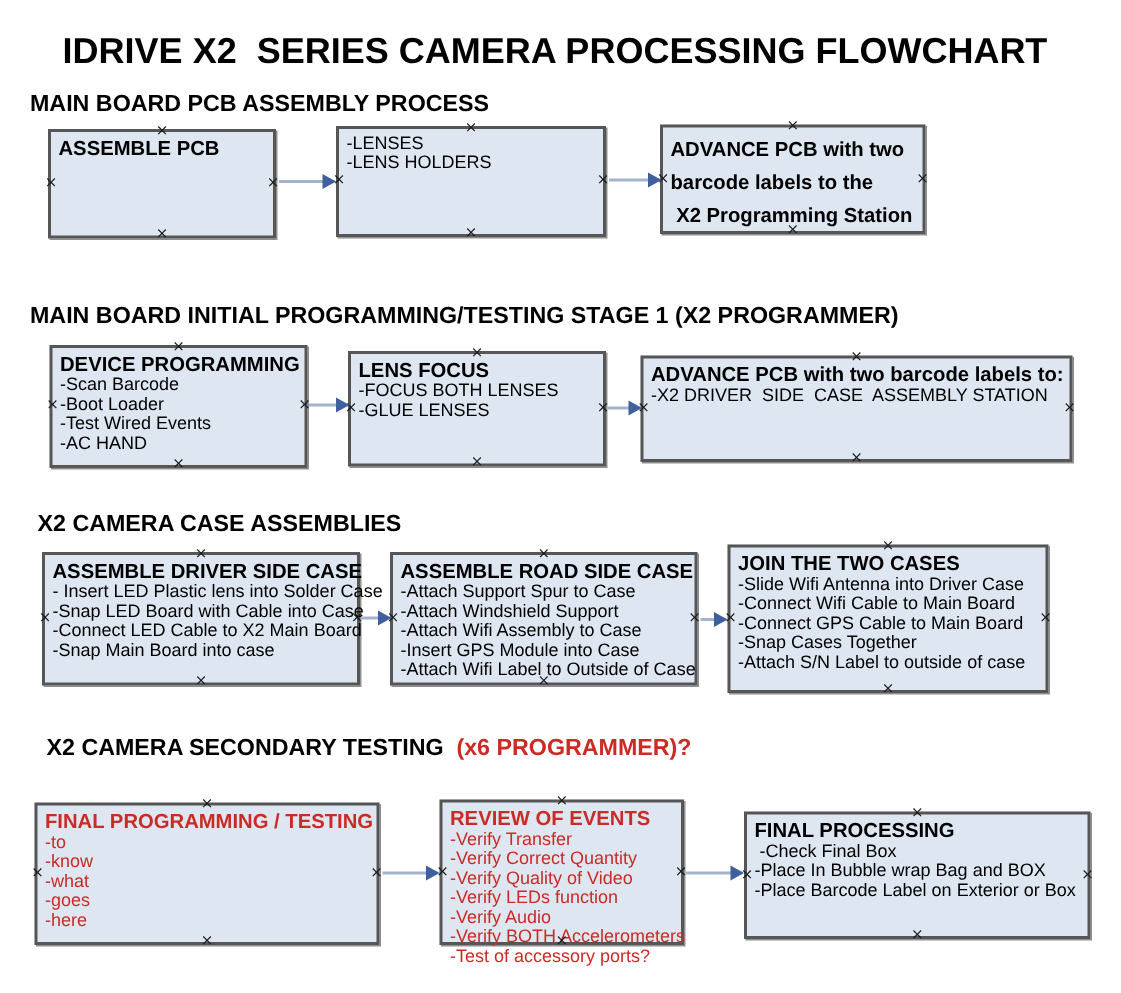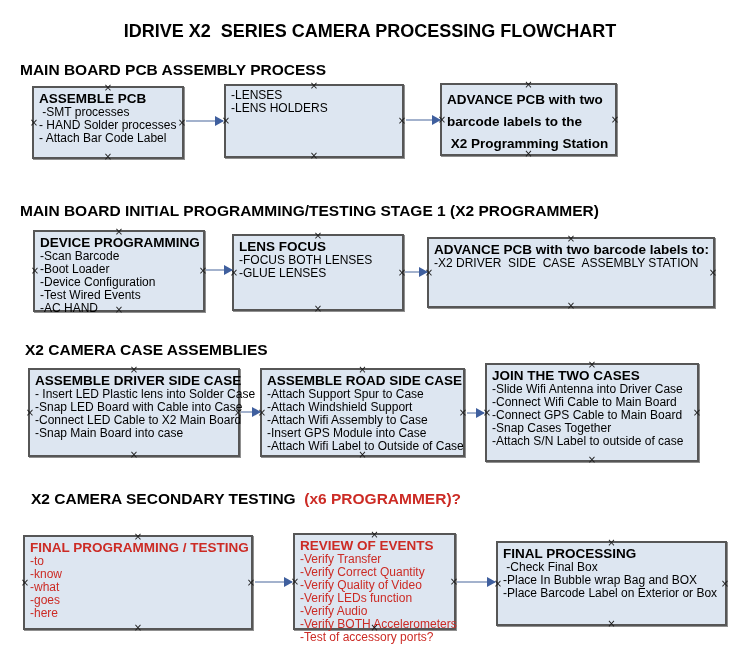--- a/index.html
+++ b/index.html
@@ -2,21 +2,21 @@
 <html style="--box-fill: #dde6f1; --box-border: #565656; --red: #cc2b25; --arrow-line: #a3b2cd; --arrow-head: #3f5f9e; --marker: #1a1a1a;"><head>
 <meta charset="utf-8">
 <style>
   html,body{margin:0;padding:0;background:#fff;}
   .canvas{
     position:relative;width:747px;height:662px;background:#fff;
     font-family:"Liberation Sans",sans-serif;color:#000;overflow:hidden;
   }
   .main-title{
     position:absolute;top:21px;left:0;width:740px;text-align:center;
-    font-size:18px;font-weight:bold;white-space:pre;
+    font-size:24px;font-weight:bold;white-space:pre;
   }
   .sec-h{position:absolute;font-size:15.5px;font-weight:bold;white-space:pre;}
   .sec-h .suffix{color:var(--red);}
   .box{
     position:absolute;box-sizing:border-box;
     background:var(--box-fill);
     border:2px solid var(--box-border);
     box-shadow:1px 1px 0 #909090;
     padding:3px 5px 0 5px;
   }
@@ -40,25 +40,20 @@
 <body>
 
 <div class="canvas">
 
   <div class="main-title">IDRIVE X2  SERIES CAMERA PROCESSING FLOWCHART</div>
 
   <div class="sec-h" style="left:20px;top:61px"><span>MAIN BOARD PCB ASSEMBLY PROCESS</span></div>
 
   <div class="box" style="left:32px;top:86px;width:152px;height:73px">
     <div class="bt">ASSEMBLE PCB</div>
-    <div class="bi">
-        <div class="line"> -SMT processes</div>
-        <div class="line">- HAND Solder processes</div>
-        <div class="line">- Attach Bar Code Label</div>
-      </div>
   <span class="cp" style="left: 50%; top: 0%;">×</span>
       <span class="cp" style="left: 50%; top: 100%;">×</span>
       <span class="cp" style="left: 0%; top: 50%;">×</span>
       <span class="cp" style="left: 100%; top: 50%;">×</span>
     </div>
   <div class="box" style="left:224px;top:84px;width:180px;height:74px">
     <div class="bi">
         <div class="line">-LENSES</div>
         <div class="line">-LENS HOLDERS</div>
       </div>
@@ -80,21 +75,20 @@
   <div class="arrow" style="left:186px;top:120px;width:37px"></div>
   <div class="arrow" style="left:406px;top:119px;width:34px"></div>
 
   <div class="sec-h" style="left:20px;top:202px"><span>MAIN BOARD INITIAL PROGRAMMING/TESTING STAGE 1 (X2 PROGRAMMER)</span></div>
 
   <div class="box" style="left:33px;top:230px;width:172px;height:82px">
     <div class="bt">DEVICE PROGRAMMING</div>
     <div class="bi">
         <div class="line">-Scan Barcode</div>
         <div class="line">-Boot Loader</div>
-        <div class="line">-Device Configuration</div>
         <div class="line">-Test Wired Events</div>
         <div class="line">-AC HAND</div>
       </div>
   <span class="cp" style="left: 50%; top: 0%;">×</span>
       <span class="cp" style="left: 50%; top: 100%;">×</span>
       <span class="cp" style="left: 0%; top: 50%;">×</span>
       <span class="cp" style="left: 100%; top: 50%;">×</span>
     </div>
   <div class="box" style="left:232px;top:234px;width:172px;height:77px">
     <div class="bt">LENS FOCUS</div>

